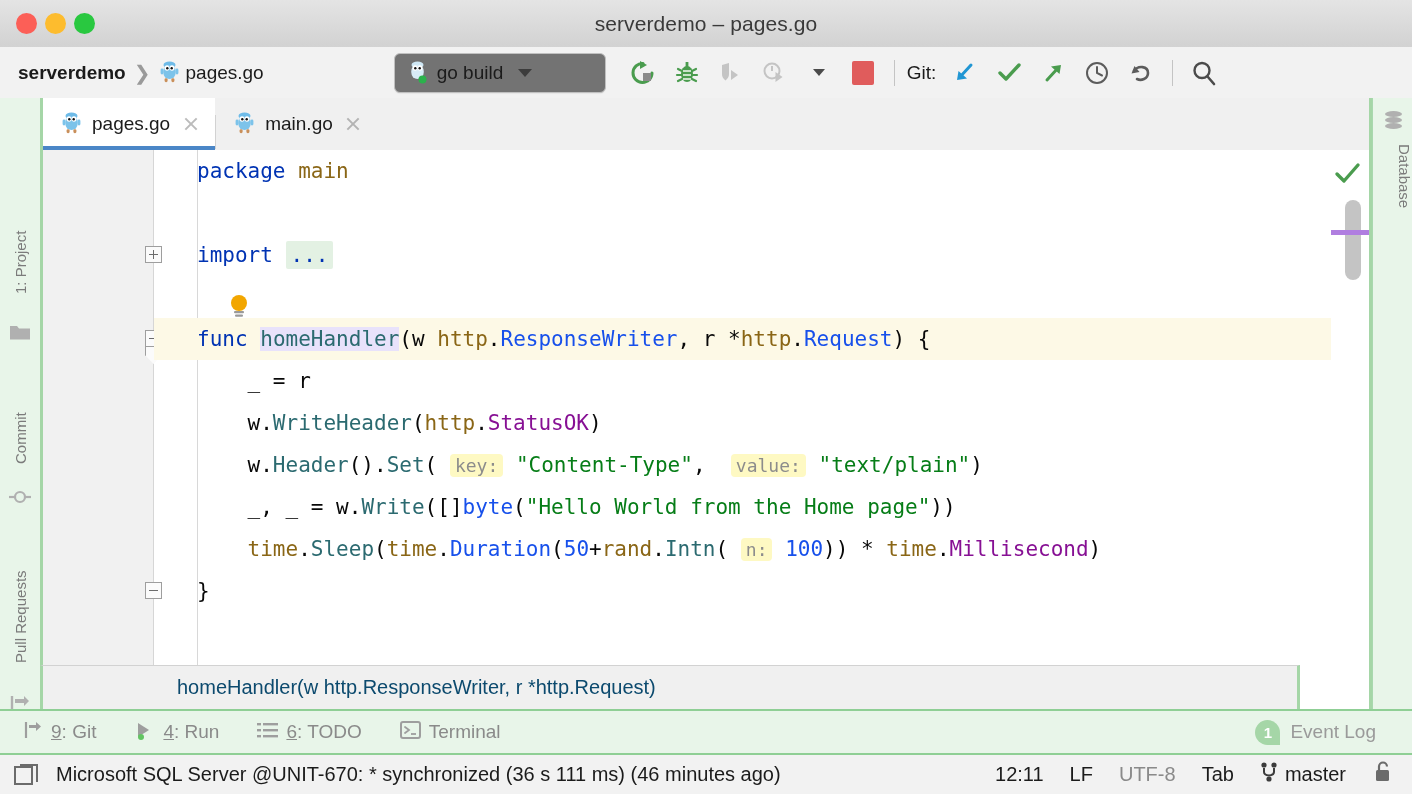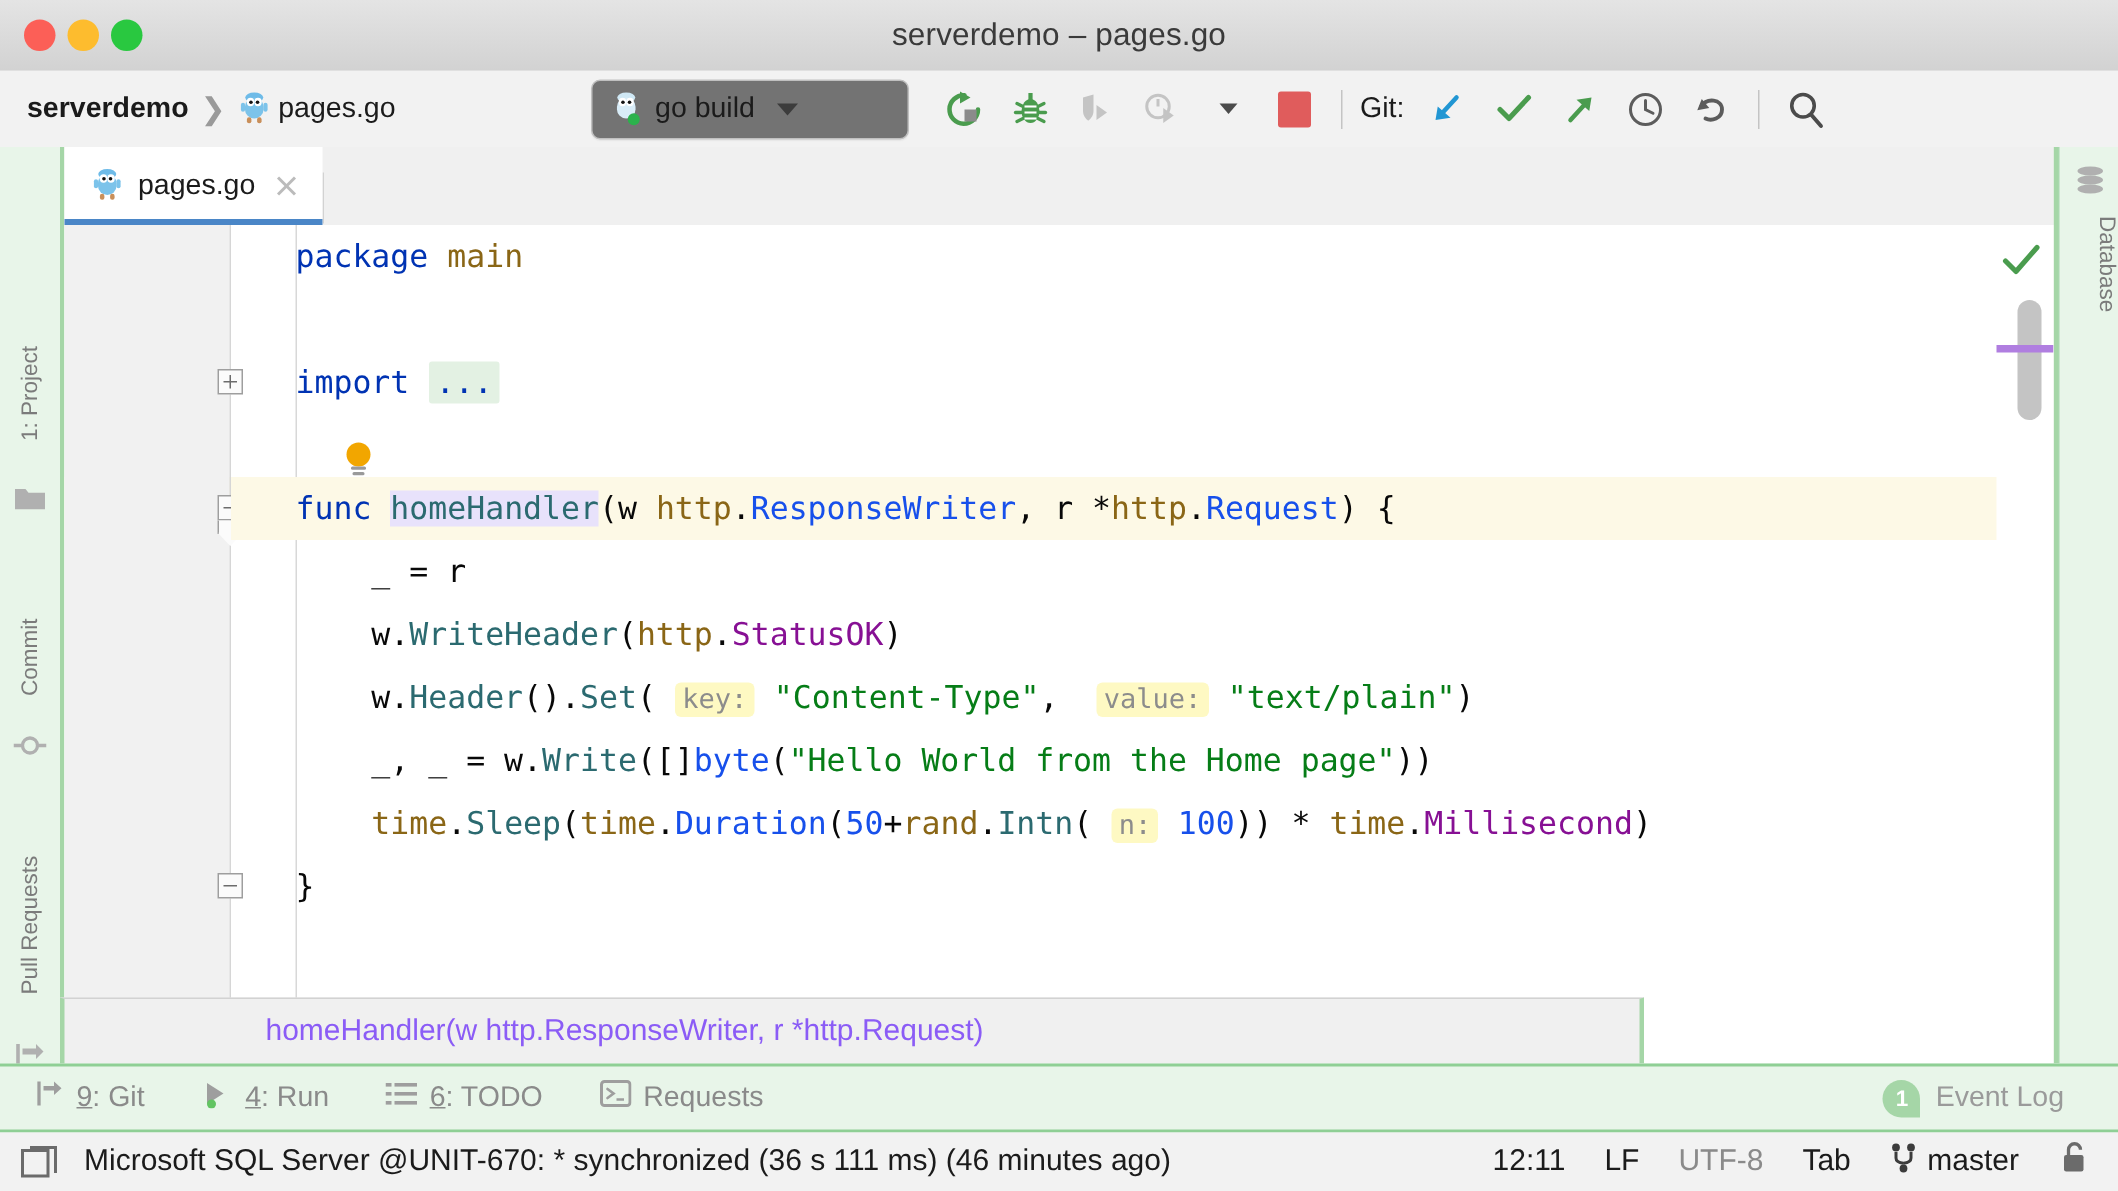--- a/index.html
+++ b/index.html
@@ -179,26 +179,26 @@
   .check-ok{position:absolute;right:8px;top:10px;}
   .vscroll{
     position:absolute;right:8px;top:50px;width:16px;height:80px;
     background:#c4c4c4;border-radius:8px;
   }
   .marker-purple{position:absolute;right:0;top:80px;width:38px;height:5px;background:#b07ee0;}
   .marker-hl{position:absolute;right:0;left:0;height:42px;background:#fdf9e6;}
 
   
   .bc-bottom{
-    position:absolute;left:40px;top:665px;width:1056px;height:44px;
+    position:absolute;left:40px;top:665px;width:1260px;height:44px;
     background:#f0f0f0;border-top:1px solid #d2d2d2;
     border-left:3px solid #a5d6a7;border-right:3px solid #a5d6a7;
     box-sizing:border-box;
     display:flex;align-items:center;padding-left:134px;
-    font-size:20px;color:#8b5cf6;
+    font-size:20px;color:#0c4a6e;
   }
 
   
   .twbar{
     position:absolute;left:0;top:709px;width:1412px;height:46px;
     background:#e8f5e9;border-top:2px solid #8fcf95;border-bottom:2px solid #8fcf95;
     display:flex;align-items:center;box-sizing:border-box;
   }
   .twitem{display:flex;align-items:center;gap:8px;margin-left:22px;font-size:19px;color:#8a8a8a;}
   .twitem .u{text-decoration:underline;}
@@ -422,20 +422,38 @@
             <rect x="1.6" y="7.5" width="2.8" height="6" rx="1.4" fill="#7cc3ea"></rect>
             <rect x="16.6" y="7.5" width="2.8" height="6" rx="1.4" fill="#7cc3ea"></rect>
             <rect x="5.6" y="17.2" width="3" height="4" rx="1.4" fill="#c98f5a"></rect>
             <rect x="12.4" y="17.2" width="3" height="4" rx="1.4" fill="#c98f5a"></rect>
           </svg>
         </span>
         <span>pages.go</span>
         <span class="tab-close"></span>
       </div>
       <div class="tab-sep"></div>
+      <div class="tab">
+        <span class="gopher">
+          <svg width="21" height="24" viewBox="0 0 21 24">
+            <ellipse cx="10.5" cy="4" rx="6" ry="3.4" fill="#6ebbe8"></ellipse>
+            <rect x="4.3" y="4" width="12.4" height="14" rx="6.2" fill="#7cc3ea"></rect>
+            <ellipse cx="8" cy="7" rx="2.5" ry="2.8" fill="#fff"></ellipse>
+            <ellipse cx="13" cy="7" rx="2.5" ry="2.8" fill="#fff"></ellipse>
+            <circle cx="8.3" cy="7.2" r="1.2" fill="#121212"></circle>
+            <circle cx="12.7" cy="7.2" r="1.2" fill="#121212"></circle>
+            <rect x="1.6" y="7.5" width="2.8" height="6" rx="1.4" fill="#7cc3ea"></rect>
+            <rect x="16.6" y="7.5" width="2.8" height="6" rx="1.4" fill="#7cc3ea"></rect>
+            <rect x="5.6" y="17.2" width="3" height="4" rx="1.4" fill="#c98f5a"></rect>
+            <rect x="12.4" y="17.2" width="3" height="4" rx="1.4" fill="#c98f5a"></rect>
+          </svg>
+        </span>
+        <span>main.go</span>
+        <span class="tab-close"></span>
+      </div>
     </div>
 
     <div class="code-wrap">
 
       <div class="marker-hl" style="top:168px;"></div>
 
       <div class="gutter"></div>
       <div class="gutter-sep"></div>
 
       <div id="lnums">
@@ -535,21 +553,21 @@
       <span><span class="u">6</span><span>: TODO</span></span>
     </div>
     <div class="twitem" style="margin-left:38px;">
       <span>
         <svg width="21" height="20" viewBox="0 0 21 20">
           <rect x="1" y="2" width="19" height="16" rx="2" stroke="#9e9e9e" stroke-width="2" fill="none"></rect>
           <path d="M5 7 L9 10 L5 13" stroke="#9e9e9e" stroke-width="1.8" fill="none" stroke-linecap="round"></path>
           <line x1="11" y1="14" x2="16" y2="14" stroke="#9e9e9e" stroke-width="1.8"></line>
         </svg>
       </span>
-      <span>Requests</span>
+      <span>Terminal</span>
     </div>
     <div class="tw-right">
       <span class="evt-badge">1</span>
       <span>Event Log</span>
     </div>
   </div>
 
   <div class="statusbar">
     <span class="sb-icon">
       <svg width="26" height="26" viewBox="0 0 26 26">

